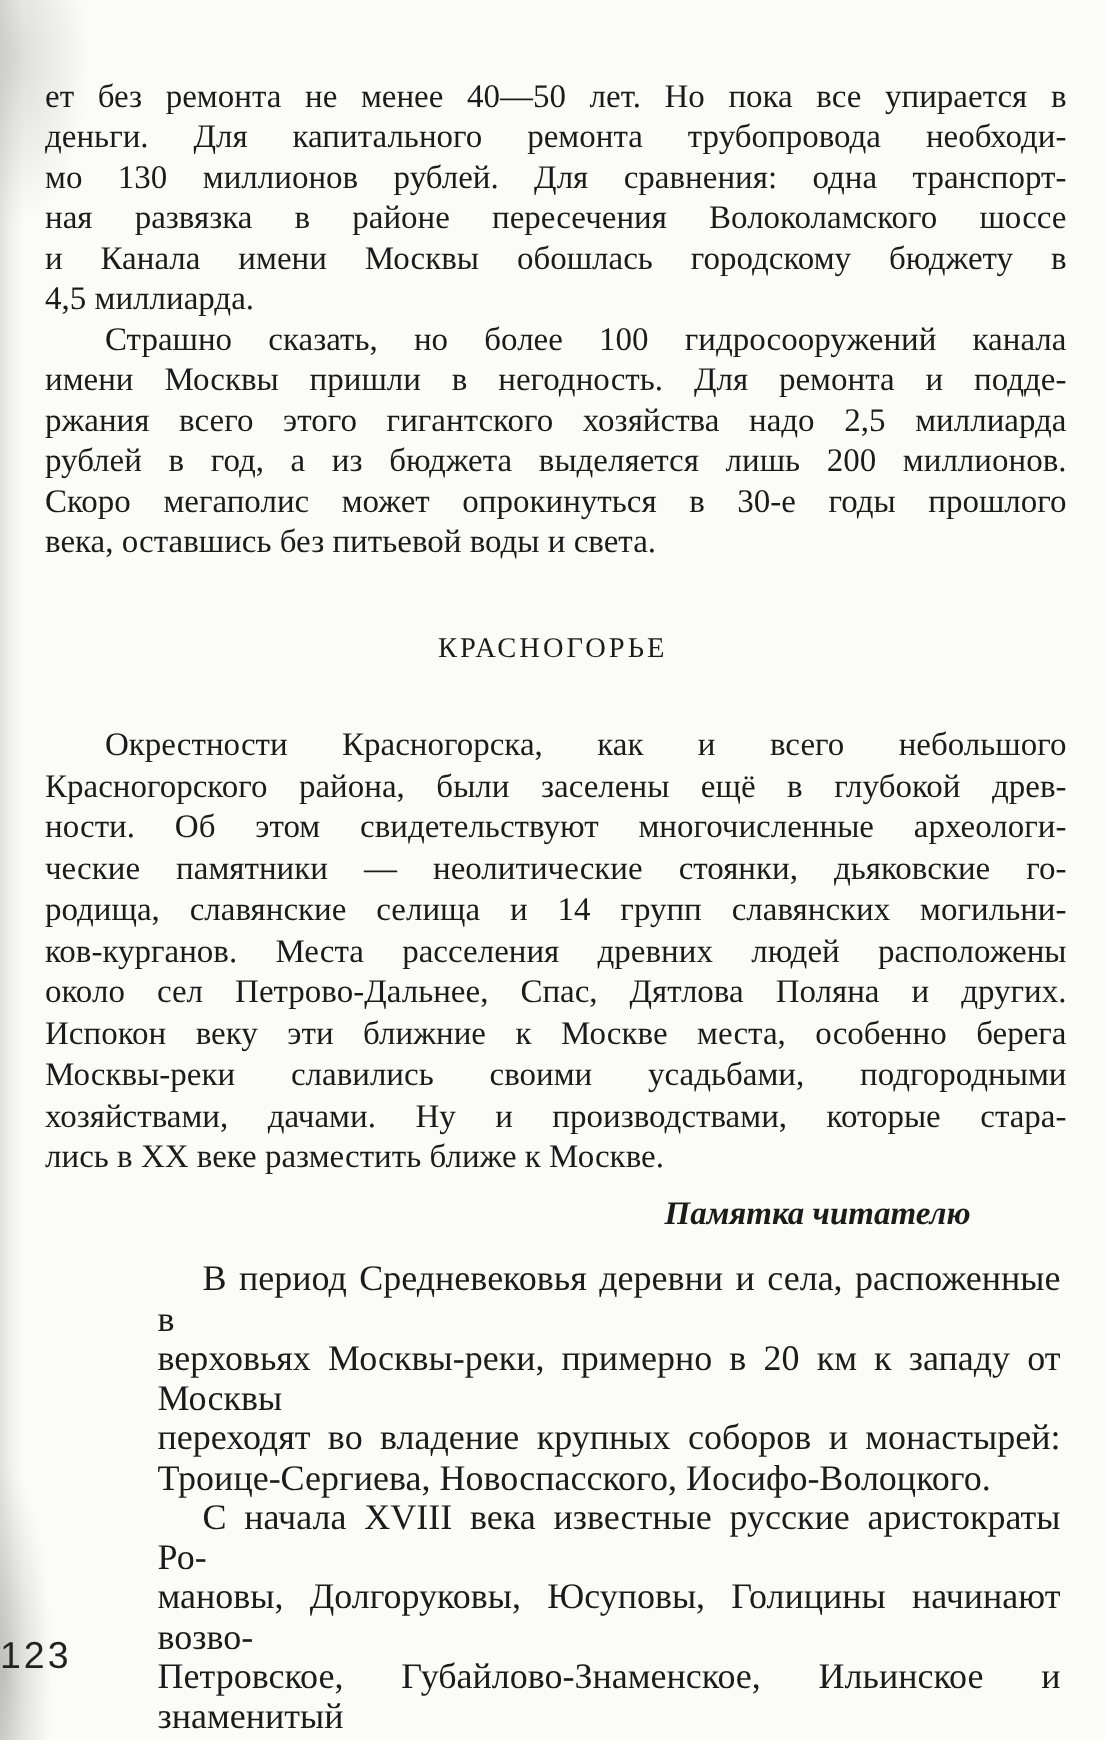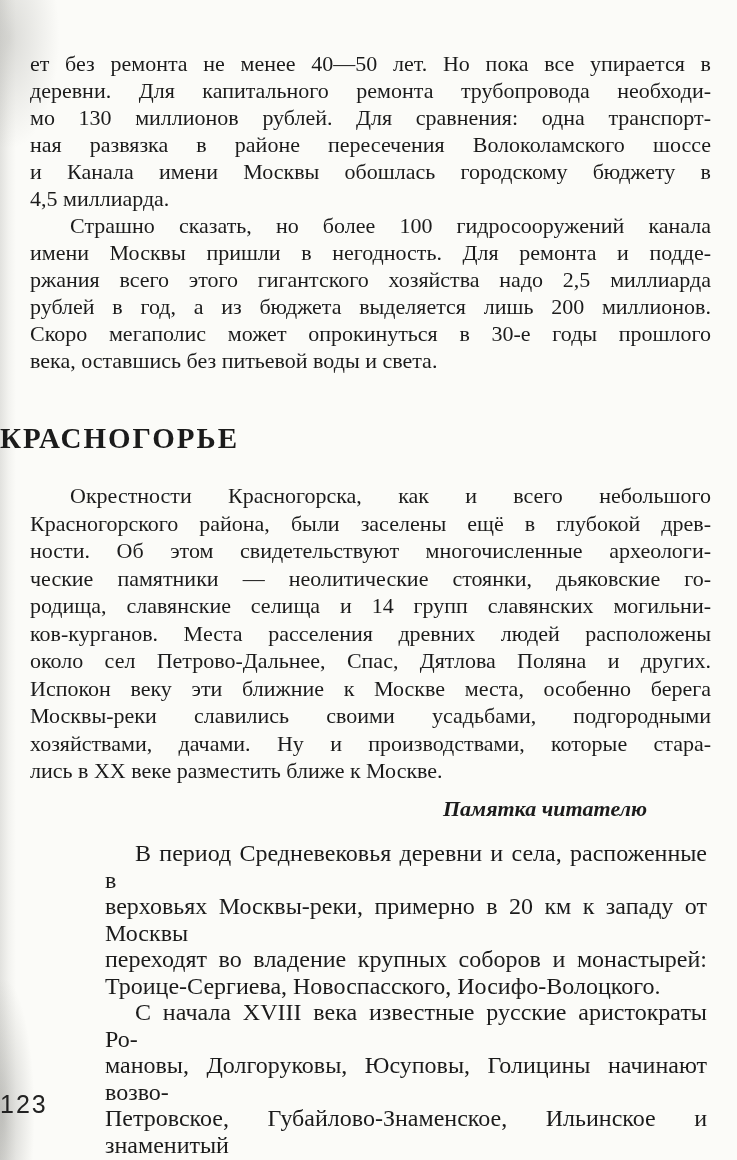--- a/index.html
+++ b/index.html
@@ -32,22 +32,22 @@
     position:absolute; left:30px; width:681px;
     font-size:22px; line-height:27px;
   }
   .block-1 { top:50px; }
   .block-3 { top:482px; line-height:27.5px; }
   .line { text-align:justify; text-align-last:justify; }
   .line.last { text-align-last:left; }
   .bodytext .line.indent { text-indent:40px; }
   .chapter-heading {
     position:absolute; top:422px; left:0; width:737px;
-    text-align:left; font-weight:bold;
-    font-size:29px; letter-spacing:2px;
+    text-align:center; font-weight:normal;
+    font-size:19px; letter-spacing:2px;
   }
   .memo-heading {
     position:absolute; top:796px; left:0; width:737px;
     box-sizing:border-box; padding-right:90px;
     text-align:right; font-weight:bold; font-style:italic;
     font-size:22px;
   }
   .memo {
     position:absolute; left:105px; top:840px; width:602px;
     font-size:24px; line-height:26.5px;
@@ -63,21 +63,21 @@
 <body>
 
 <div class="page">
   <div class="scan-edge"></div>
   <div class="scan-blotch-top"></div>
   <div class="scan-blotch-bottom"></div>
 
   <div class="bodytext block-1">
     <div>
         <div class="line">ет без ремонта не менее 40—50 лет. Но пока все упирается в</div>
-        <div class="line">деревни. Для капитального ремонта трубопровода необходи-</div>
+        <div class="line">деньги. Для капитального ремонта трубопровода необходи-</div>
         <div class="line">мо 130 миллионов рублей. Для сравнения: одна транспорт-</div>
         <div class="line">ная развязка в районе пересечения Волоколамского шоссе</div>
         <div class="line">и Канала имени Москвы обошлась городскому бюджету в</div>
         <div class="line last">4,5 миллиарда.</div>
       </div>
     <div>
         <div class="line indent">Страшно сказать, но более 100 гидросооружений канала</div>
         <div class="line">имени Москвы пришли в негодность. Для ремонта и подде-</div>
         <div class="line">ржания всего этого гигантского хозяйства надо 2,5 миллиарда</div>
         <div class="line">рублей в год, а из бюджета выделяется лишь 200 миллионов.</div>

